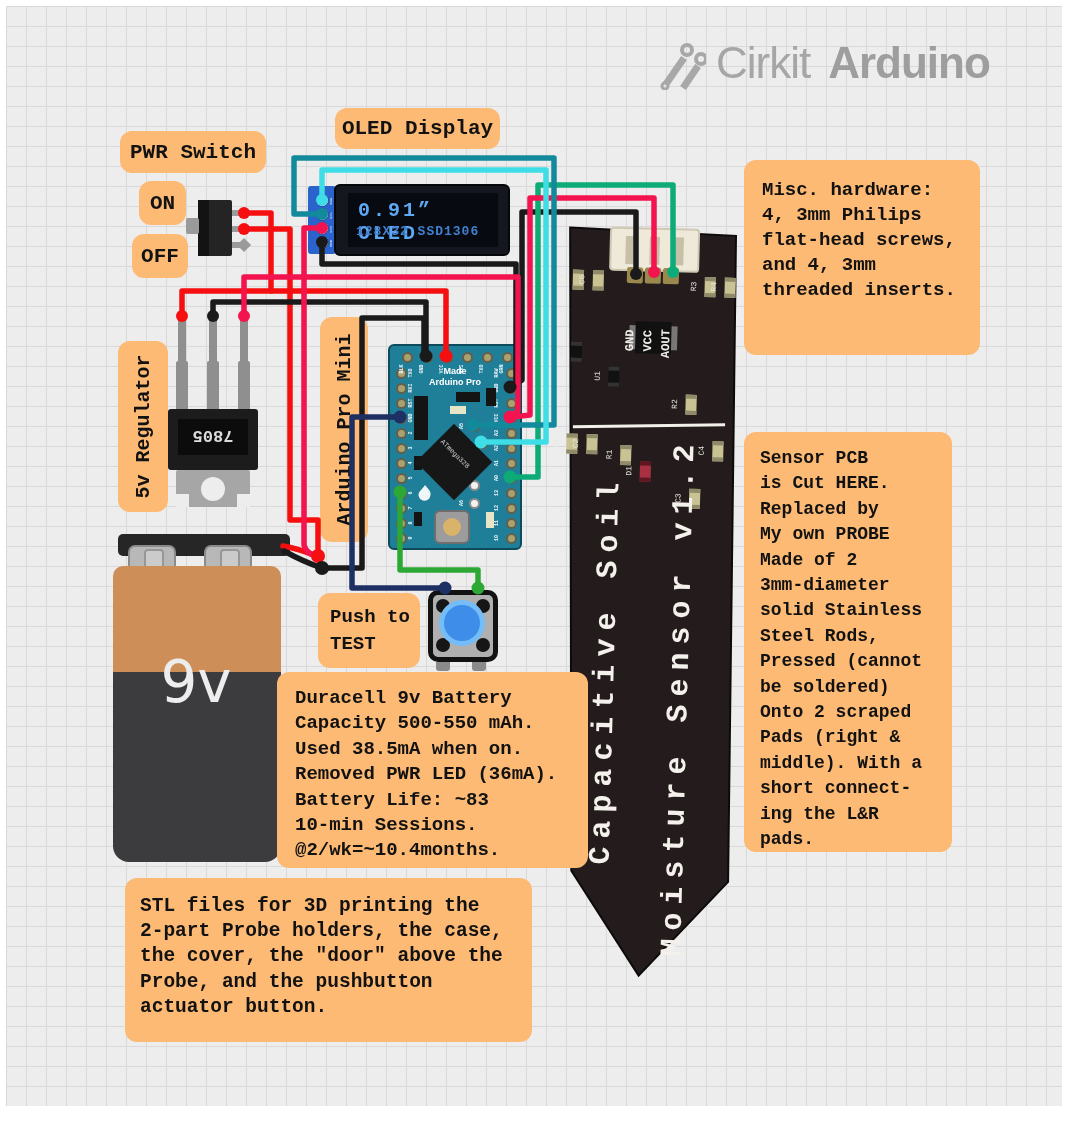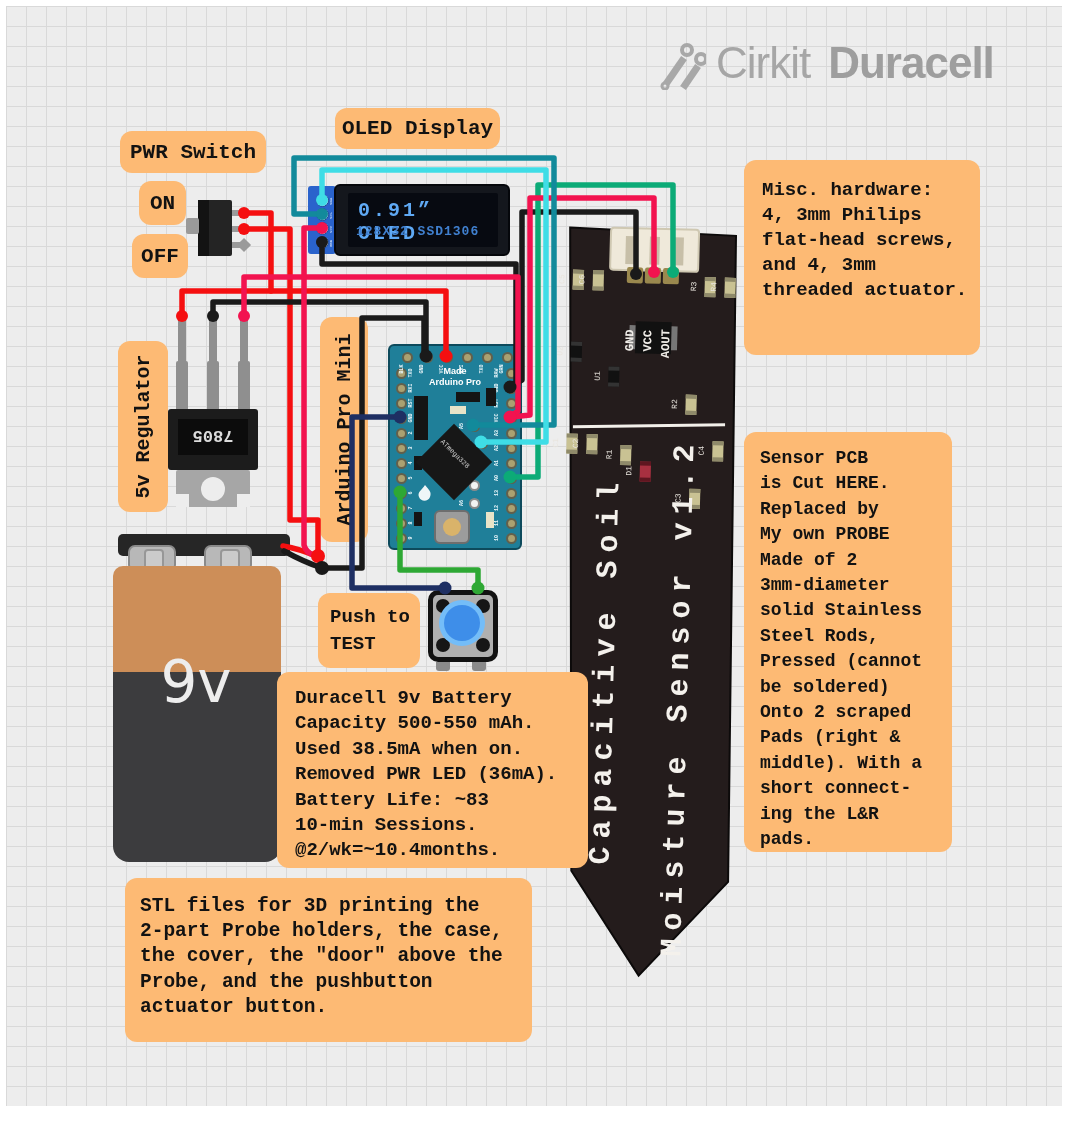--- a/index.html
+++ b/index.html
@@ -344,21 +344,21 @@
     </div>
   <div class="note vbox" style="left:320px;top:317px;width:48px;height:225px;font-size:20px;">
       <span>Arduino Pro Mini</span>
     </div>
   <div class="note" style="left:744px;top:160px;width:236px;height:195px;padding:18px 0 0 18px;font-size:19px;line-height:25px;box-sizing:border-box;">
     <div>
         <div class="nline">Misc. hardware:</div>
         <div class="nline">4, 3mm Philips</div>
         <div class="nline">flat-head screws,</div>
         <div class="nline">and 4, 3mm</div>
-        <div class="nline">threaded actuator.</div>
+        <div class="nline">threaded inserts.</div>
       </div>
   </div>
   <div class="note" style="left:744px;top:432px;width:208px;height:420px;padding:14px 0 0 16px;font-size:18px;line-height:25.4px;box-sizing:border-box;">
     <div>
         <div class="nline">Sensor PCB</div>
         <div class="nline">is Cut HERE.</div>
         <div class="nline">Replaced by</div>
         <div class="nline">My own PROBE</div>
         <div class="nline">Made of 2</div>
         <div class="nline">3mm-diameter</div>
@@ -483,15 +483,15 @@
     <svg width="50" height="54" viewBox="0 0 50 54">
       <g stroke="#a8a8a8" fill="none">
         <line x1="10" y1="48" x2="28" y2="22" stroke-width="7"></line>
         <circle cx="31" cy="14" r="5" stroke-width="4"></circle>
         <circle cx="9" cy="50" r="3" stroke-width="3"></circle>
         <line x1="27" y1="52" x2="42" y2="30" stroke-width="7"></line>
         <circle cx="45" cy="23" r="5" stroke-width="4"></circle>
       </g>
     </svg>
     <span class="t1">Cirkit</span>
-    <span class="t2">Duracell</span>
+    <span class="t2">Arduino</span>
   </div>
 </div>
 
 </body></html>

